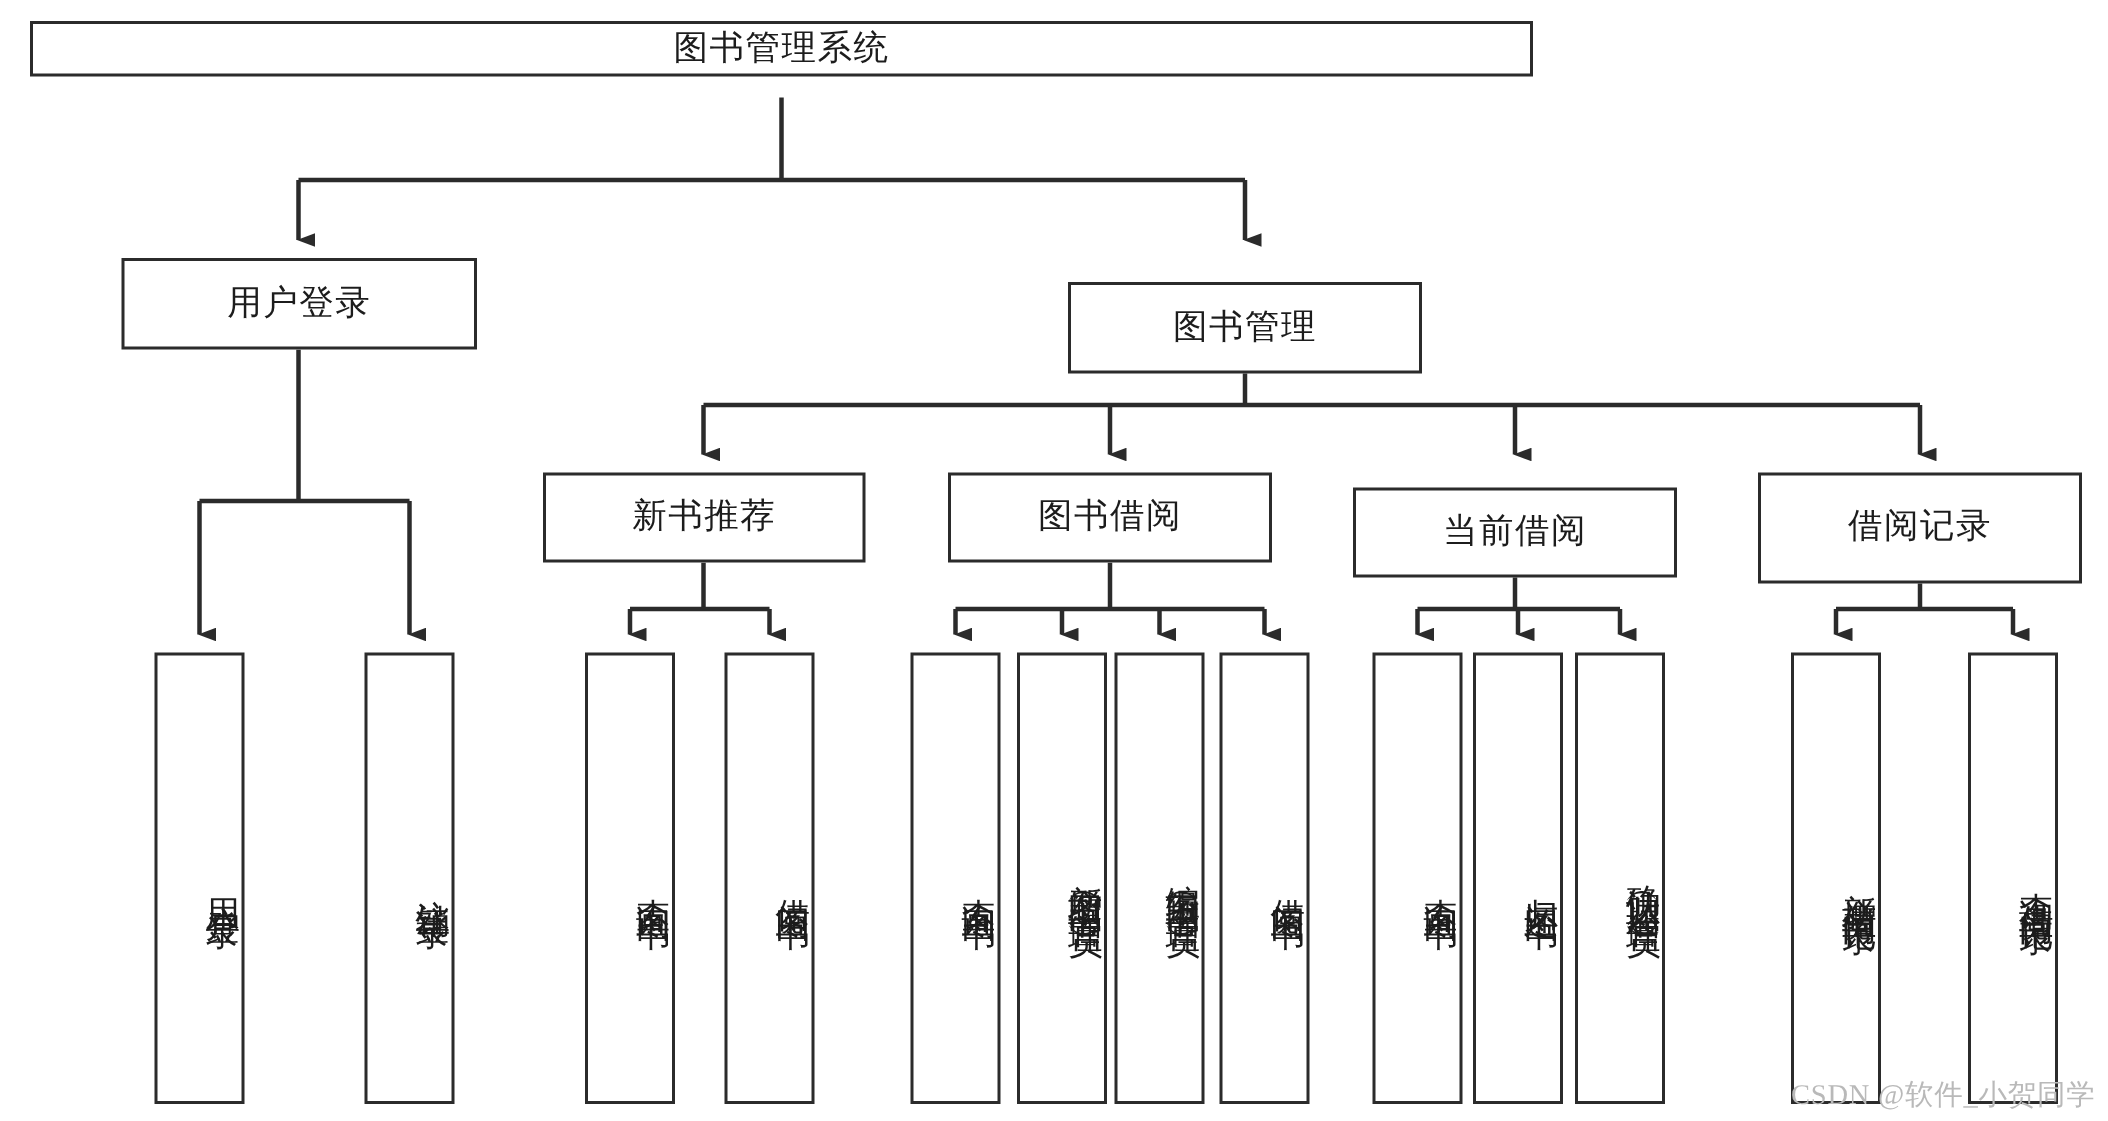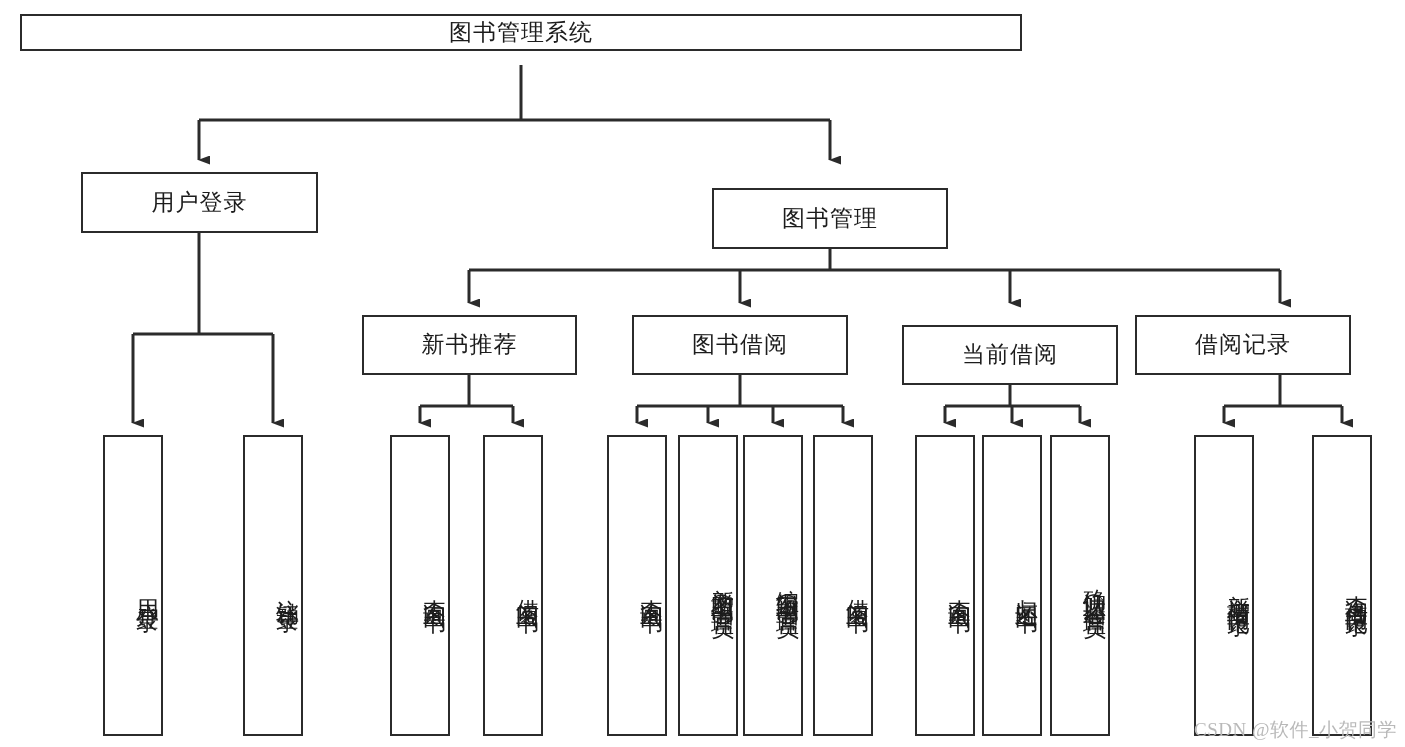--- a/index.html
+++ b/index.html
@@ -132,21 +132,21 @@
 
   <div class="node horiz" style="left:362px; top:315px; width:215px; height:60px;">
     <span class="label">新书推荐</span>
   </div>
   <div class="node horiz" style="left:632px; top:315px; width:216px; height:60px;">
     <span class="label">图书借阅</span>
   </div>
   <div class="node horiz" style="left:902px; top:315px; width:216px; height:60px;margin-top:10px;">
     <span class="label">当前借阅</span>
   </div>
-  <div class="node horiz" style="left:1135px; top:315px; width:216px; height:60px;">
+  <div class="node horiz" style="left:1172px; top:315px; width:216px; height:74px;">
     <span class="label">借阅记录</span>
   </div>
 
   <div class="node vert" style="left:103px; top:435px; width:60px; height:301px;">
     <span class="label">用户登录</span>
   </div>
   <div class="node vert" style="left:243px; top:435px; width:60px; height:301px;">
     <span class="label">注销登录</span>
   </div>
   <div class="node vert" style="left:390px; top:435px; width:60px; height:301px;">

